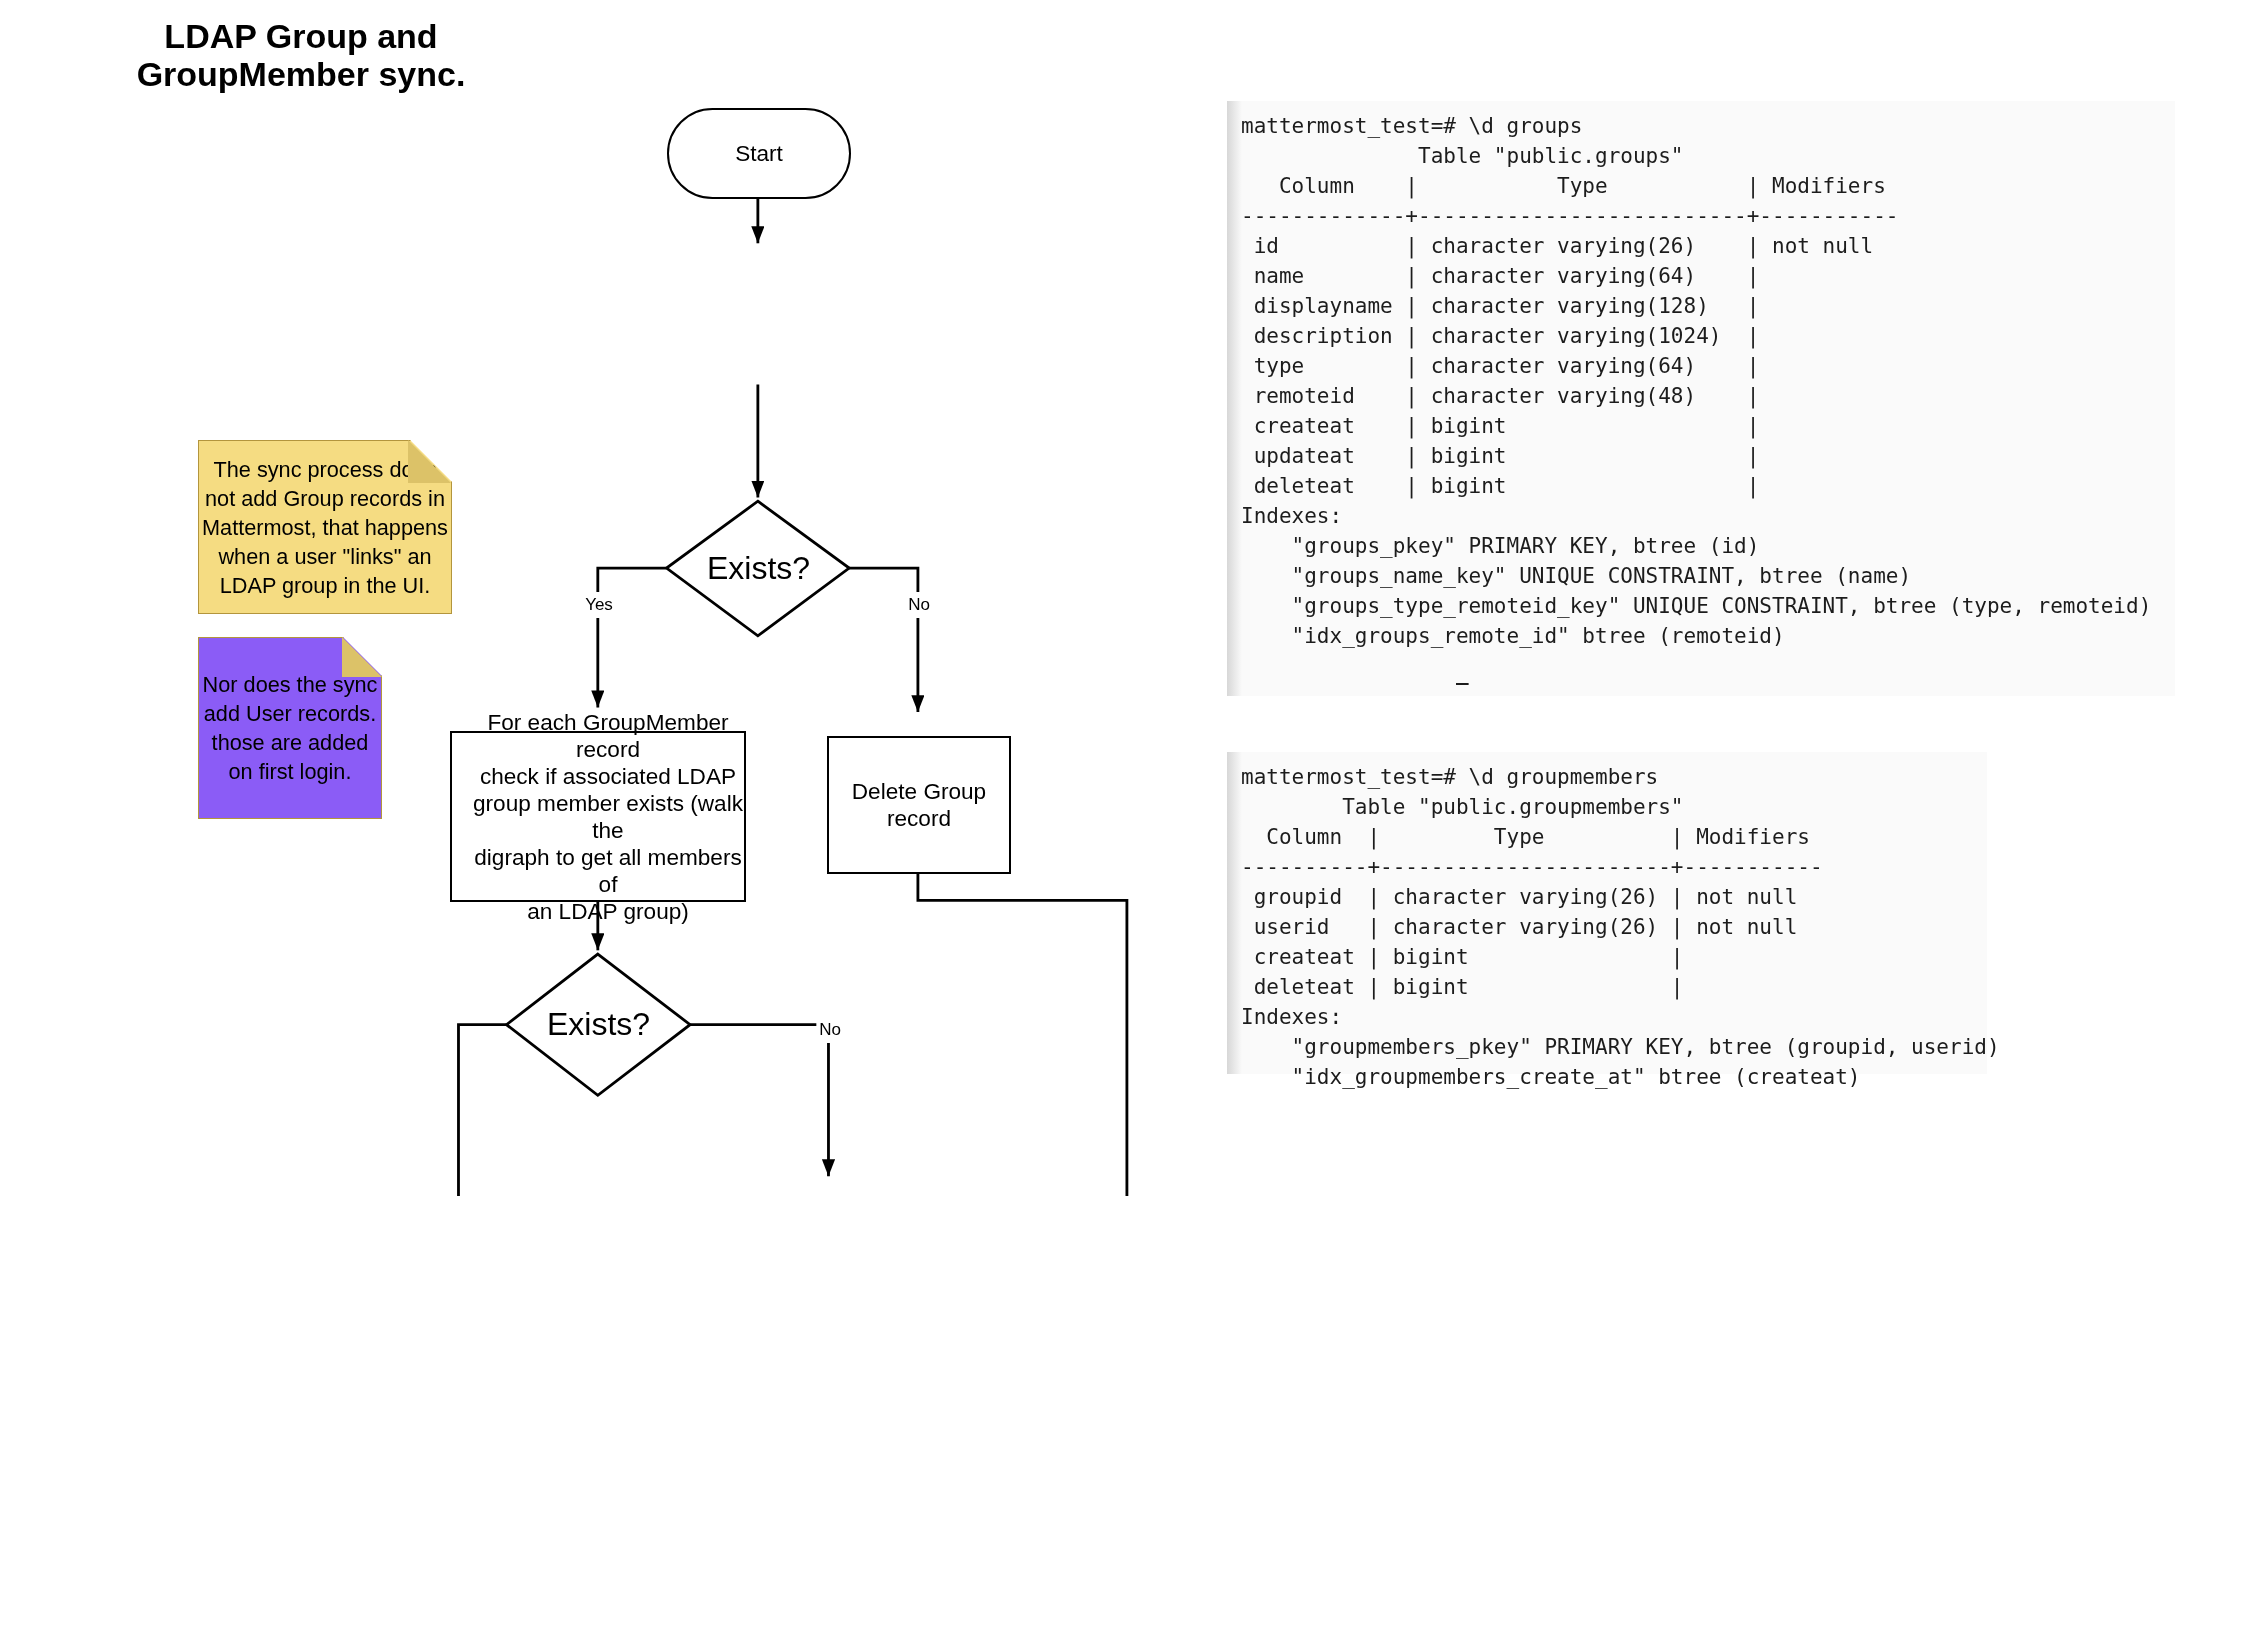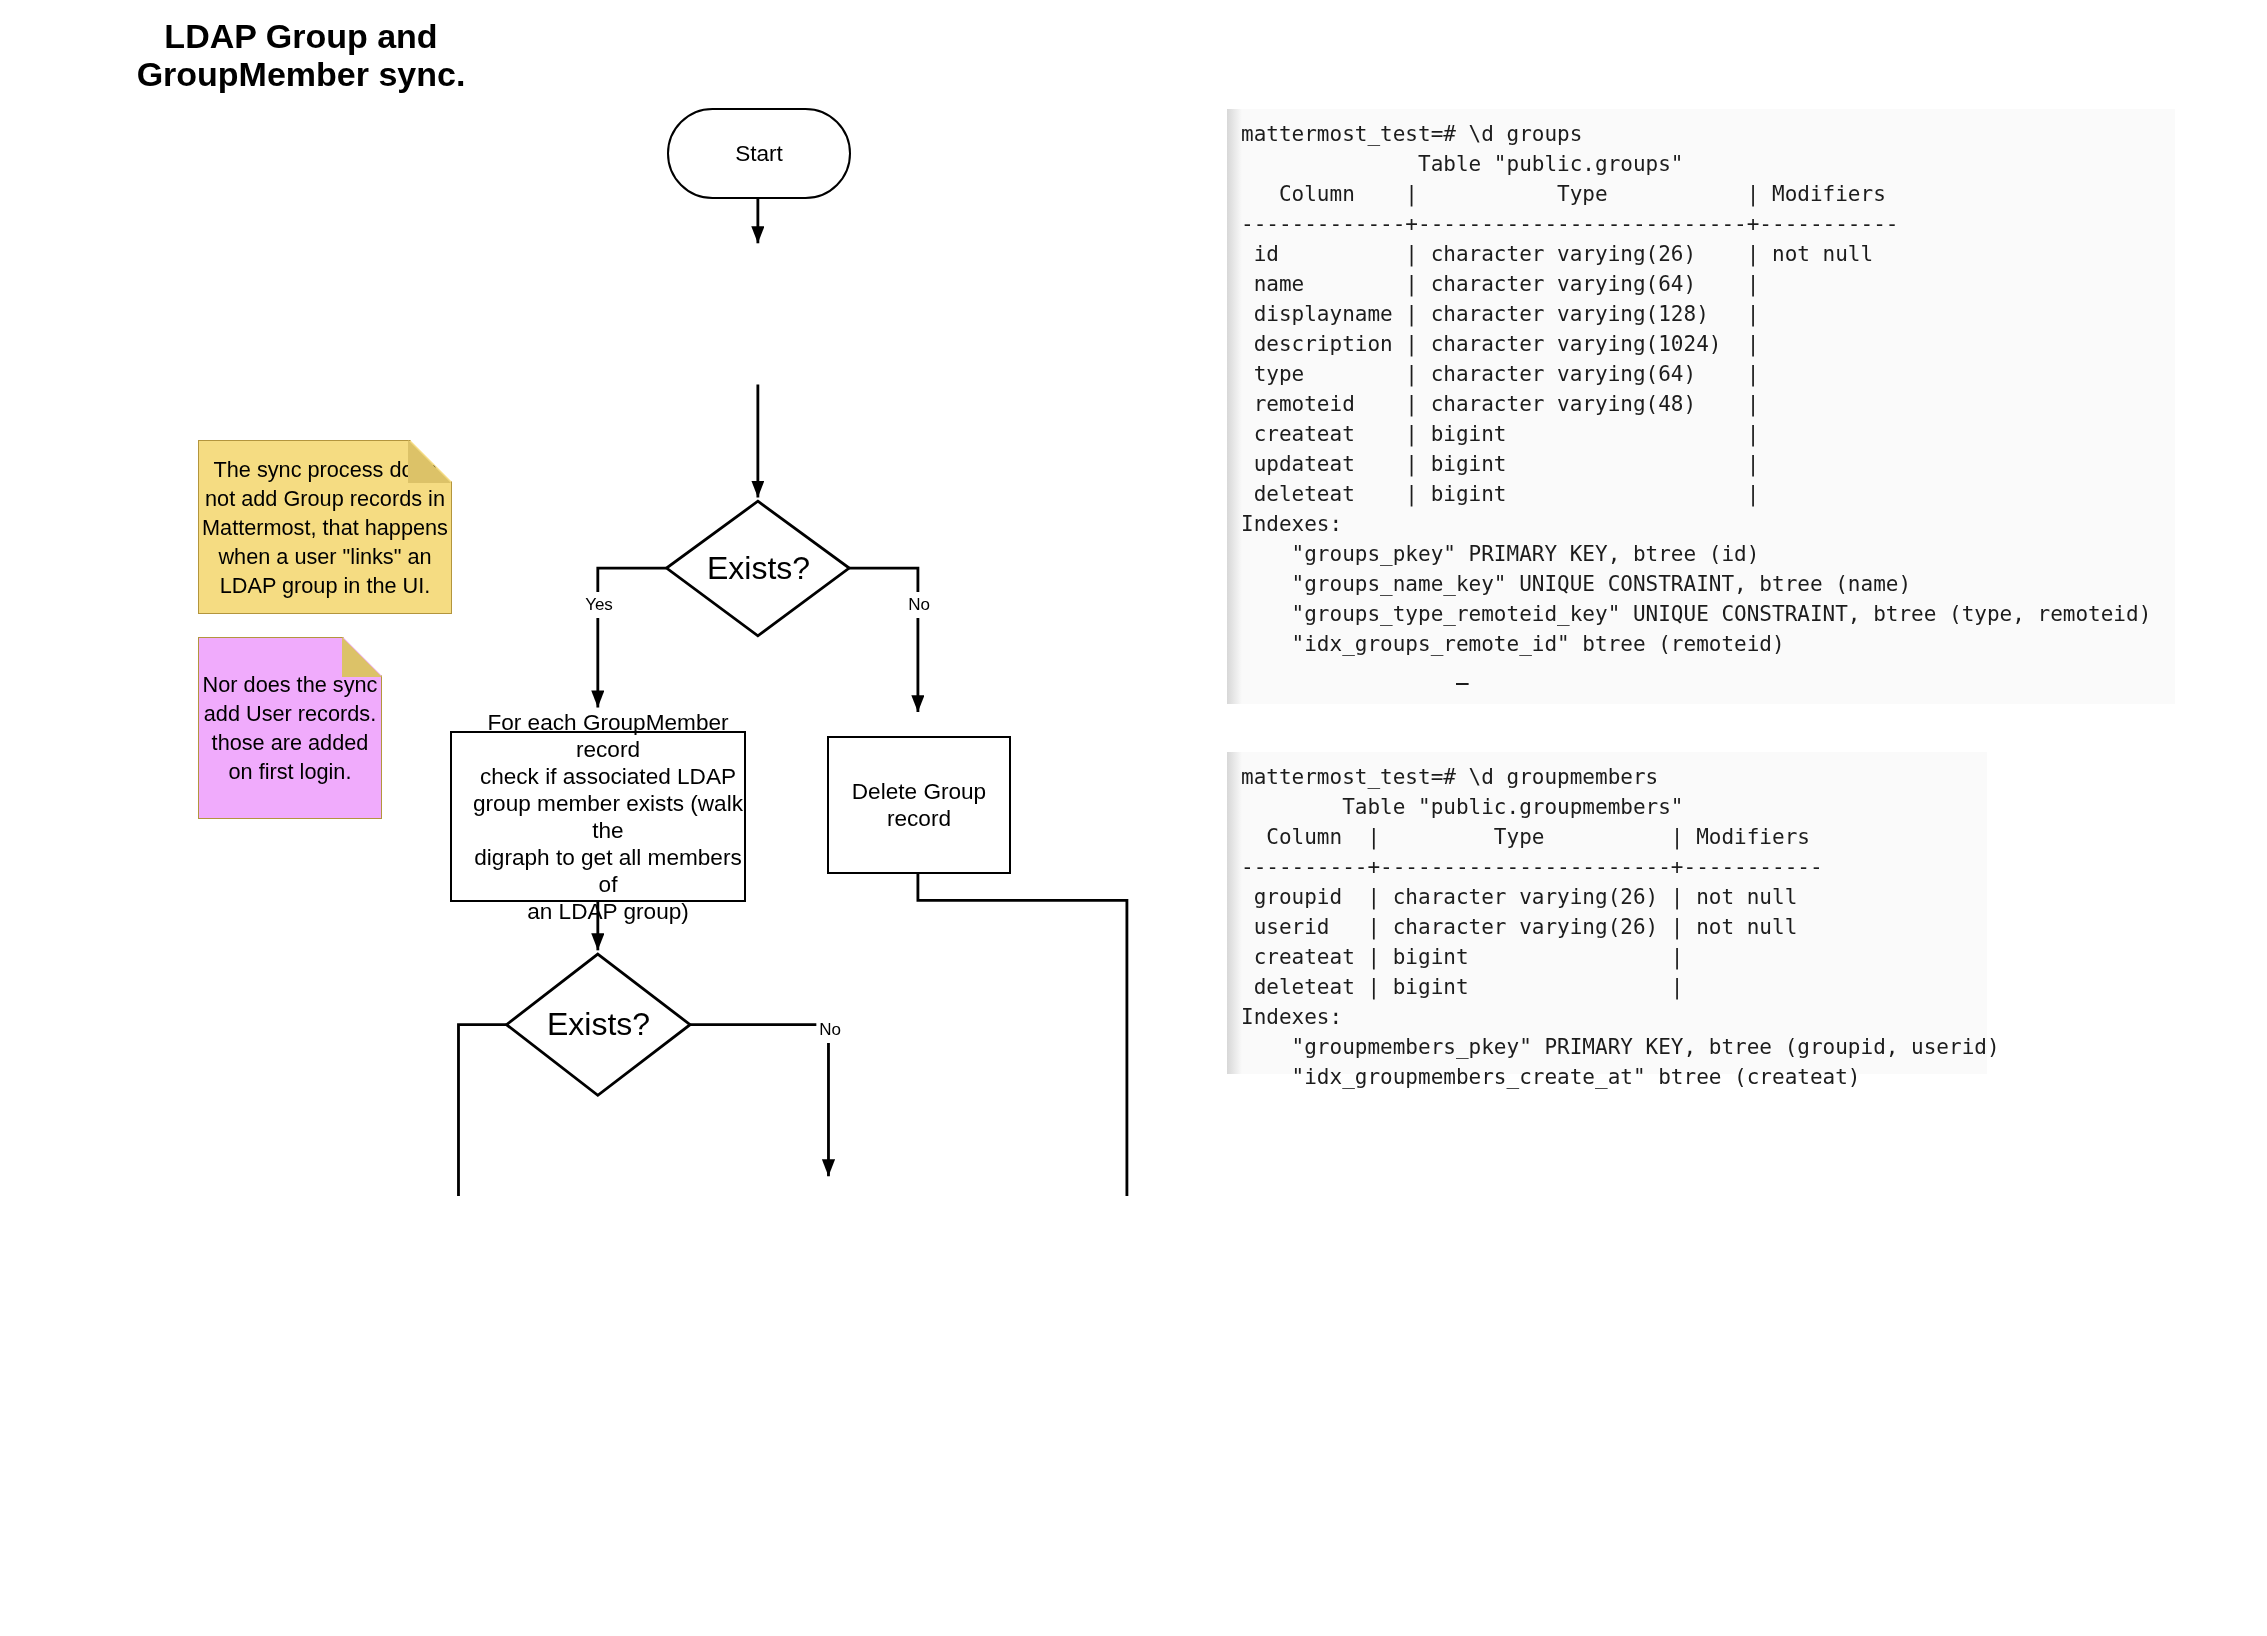--- a/index.html
+++ b/index.html
@@ -104,31 +104,31 @@
        clip-path:polygon(0 0, calc(100% - 42px) 0, 100% 42px, 100% 100%, 0 100%);">
     <span>The sync process does
 not add Group records in
 Mattermost, that happens
 when a user "links" an
 LDAP group in the UI.</span>
   </div>
   <div class="fold" style="left:408px;top:440px;width:43px;height:43px;background:#dcc268;
        clip-path:polygon(0 0, 100% 100%, 0 100%);"></div>
 
-  <div class="note" style="left:198px;top:637px;width:184px;height:182px;background:#f0abfc;
+  <div class="note" style="left:198px;top:637px;width:184px;height:182px;background:#8b5cf6;
        clip-path:polygon(0 0, calc(100% - 39px) 0, 100% 39px, 100% 100%, 0 100%);">
     <span>Nor does the sync
 add User records.
 those are added
 on first login.</span>
   </div>
   <div class="fold" style="left:342px;top:637px;width:40px;height:40px;background:#dcc268;
        clip-path:polygon(0 0, 100% 100%, 0 100%);"></div>
 
-  <div class="term" style="left:1227px;top:109px;width:948px;height:595px;">
+  <div class="term" style="left:1227px;top:101px;width:948px;height:595px;">
     <pre>mattermost_test=# \d groups
               Table "public.groups"
    Column    |           Type           | Modifiers 
 -------------+--------------------------+-----------
  id          | character varying(26)    | not null
  name        | character varying(64)    | 
  displayname | character varying(128)   | 
  description | character varying(1024)  | 
  type        | character varying(64)    | 
  remoteid    | character varying(48)    | 

